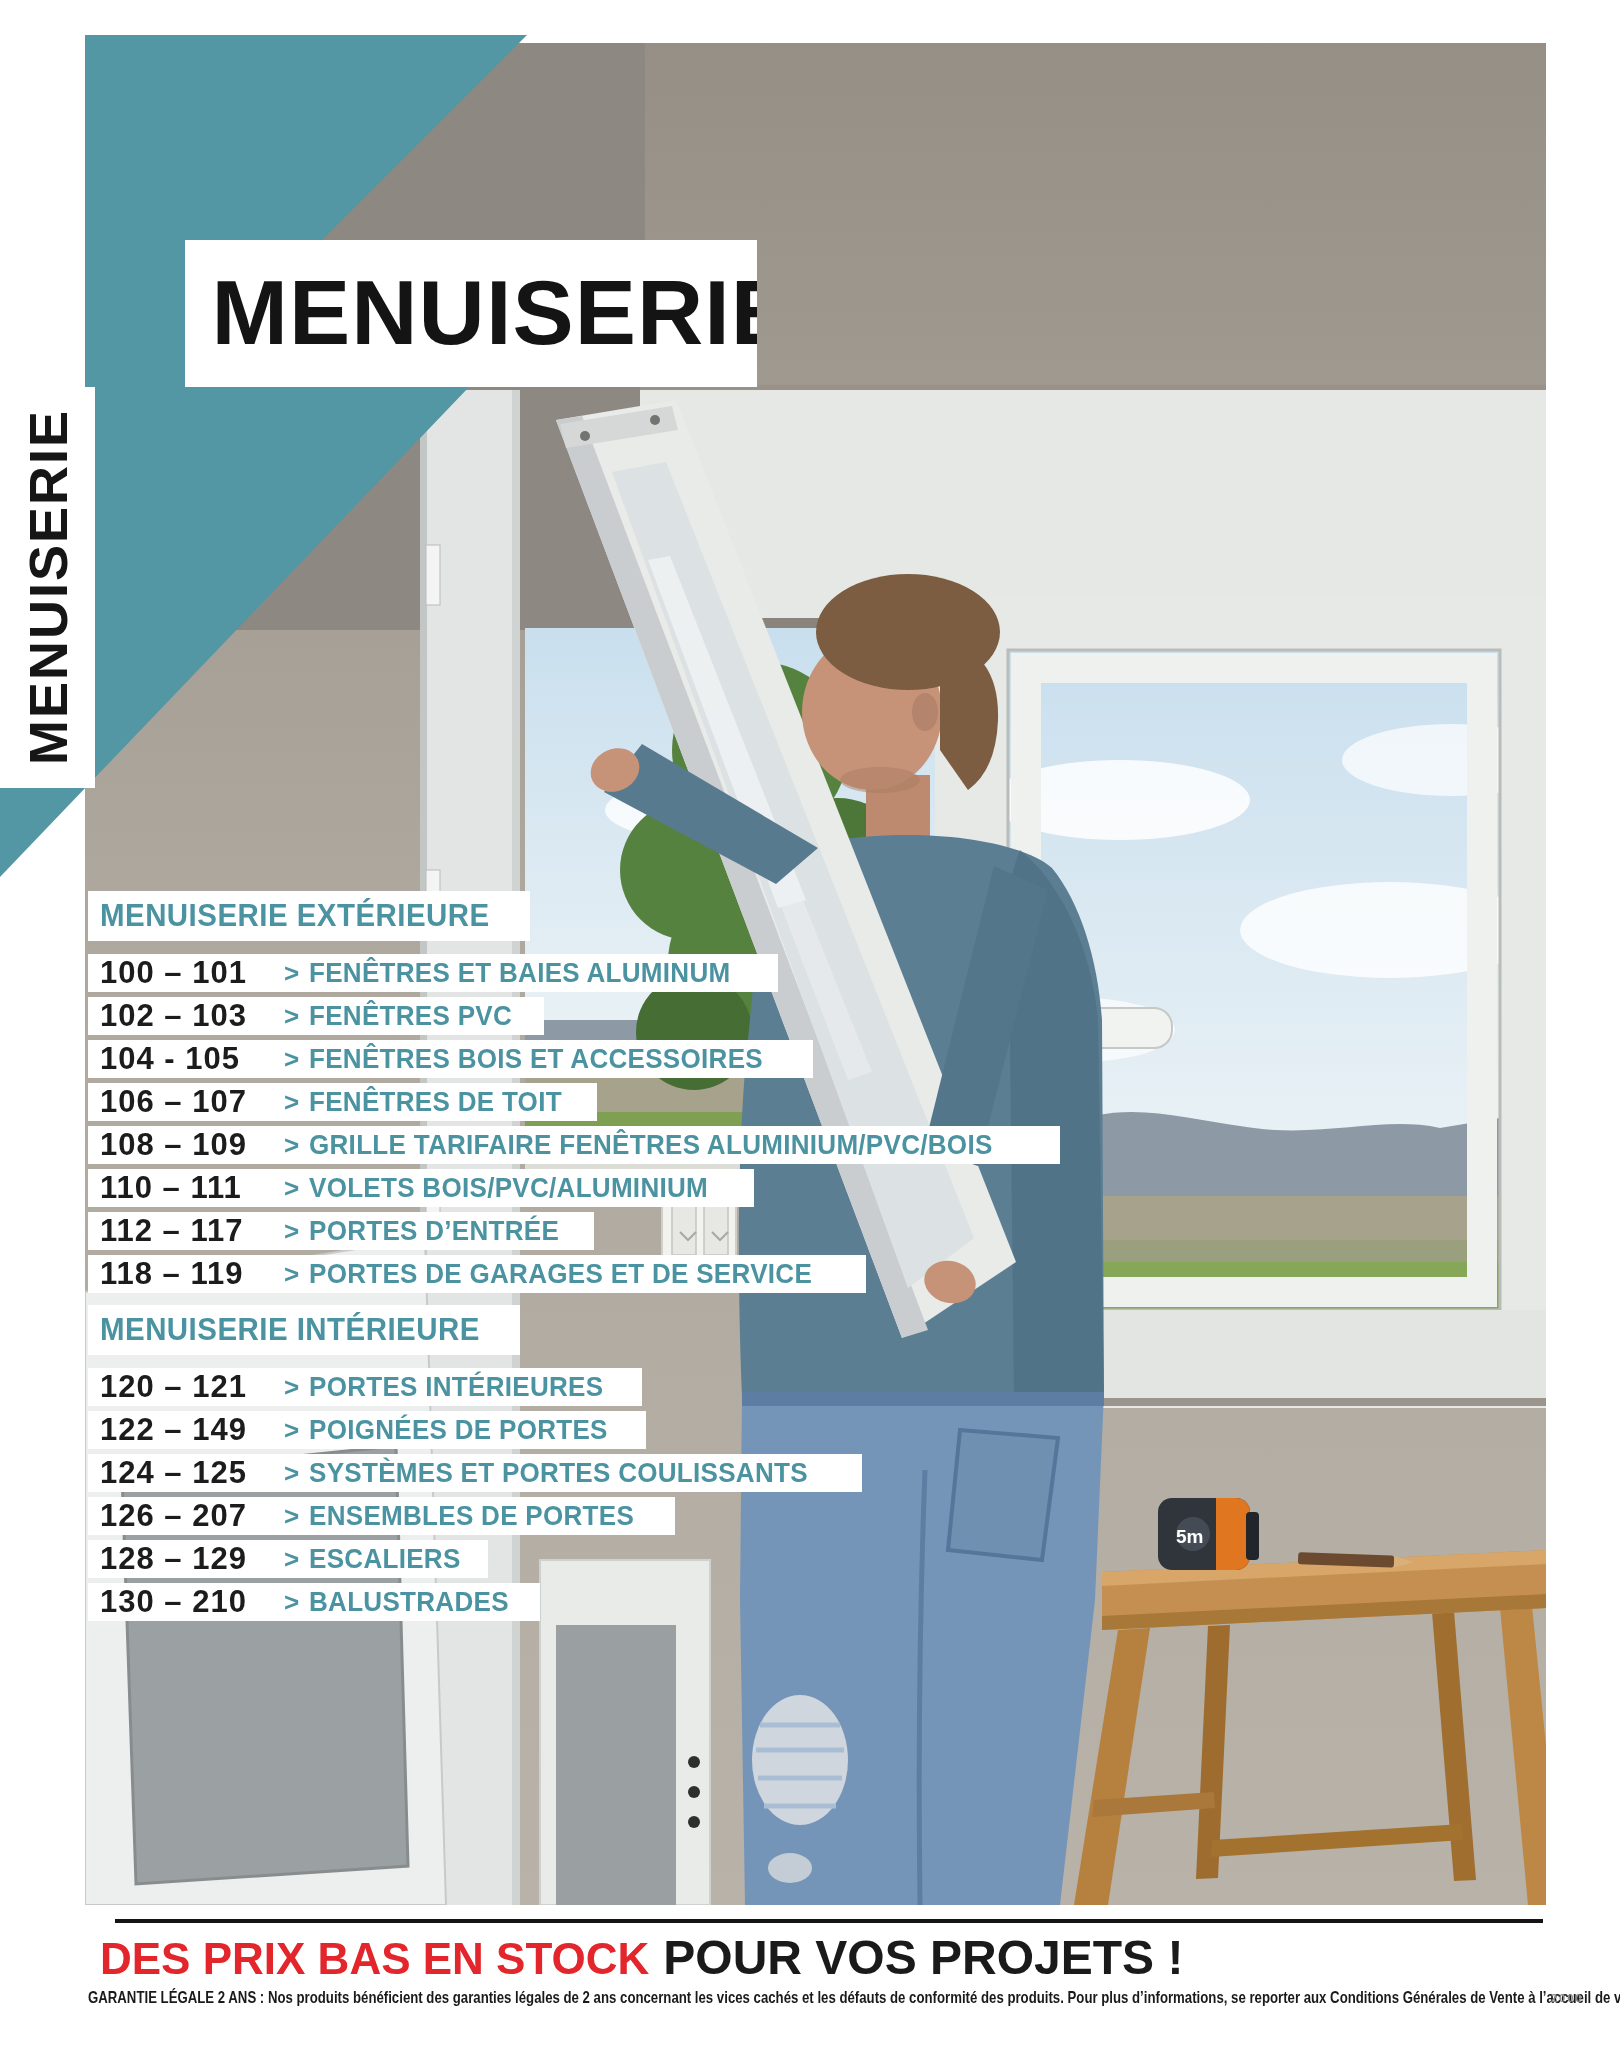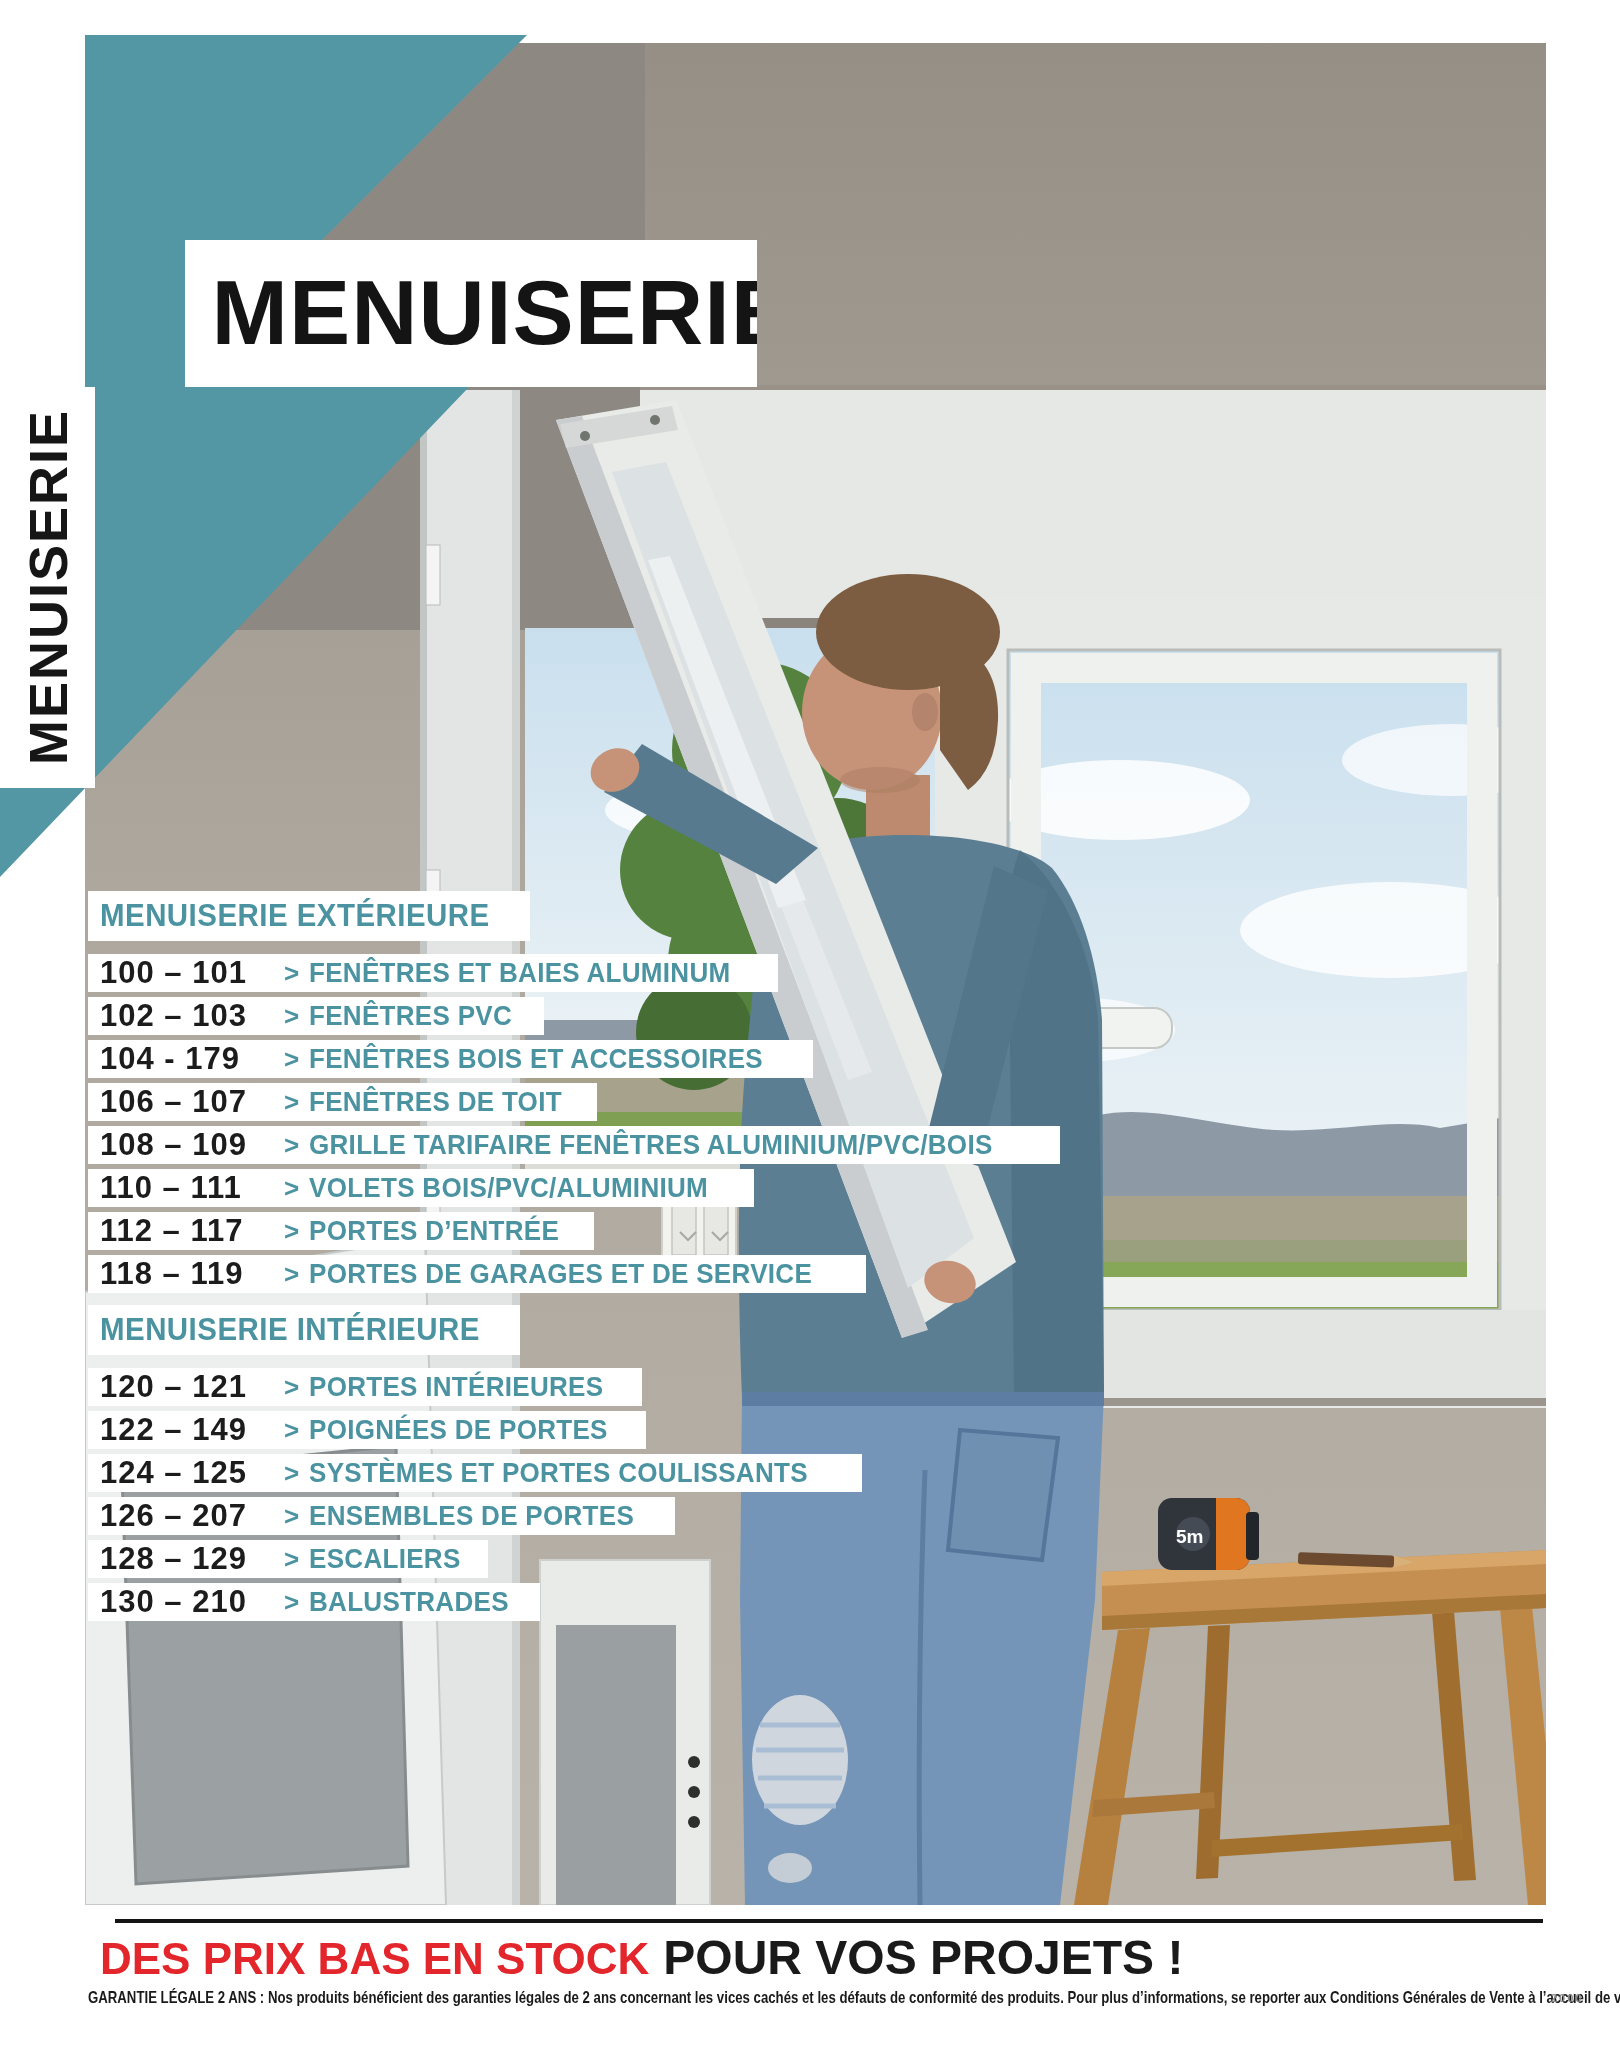--- a/index.html
+++ b/index.html
@@ -245,21 +245,21 @@
             <span class="toc-pages">100 – 101</span>
             <span class="toc-chev">&gt;</span>
             <span class="toc-label">FENÊTRES ET BAIES ALUMINUM</span>
           </div>
           <div class="toc-row">
             <span class="toc-pages">102 – 103</span>
             <span class="toc-chev">&gt;</span>
             <span class="toc-label">FENÊTRES PVC</span>
           </div>
           <div class="toc-row">
-            <span class="toc-pages">104 - 179</span>
+            <span class="toc-pages">104 - 105</span>
             <span class="toc-chev">&gt;</span>
             <span class="toc-label">FENÊTRES BOIS ET ACCESSOIRES</span>
           </div>
           <div class="toc-row">
             <span class="toc-pages">106 – 107</span>
             <span class="toc-chev">&gt;</span>
             <span class="toc-label">FENÊTRES DE TOIT</span>
           </div>
           <div class="toc-row">
             <span class="toc-pages">108 – 109</span>

